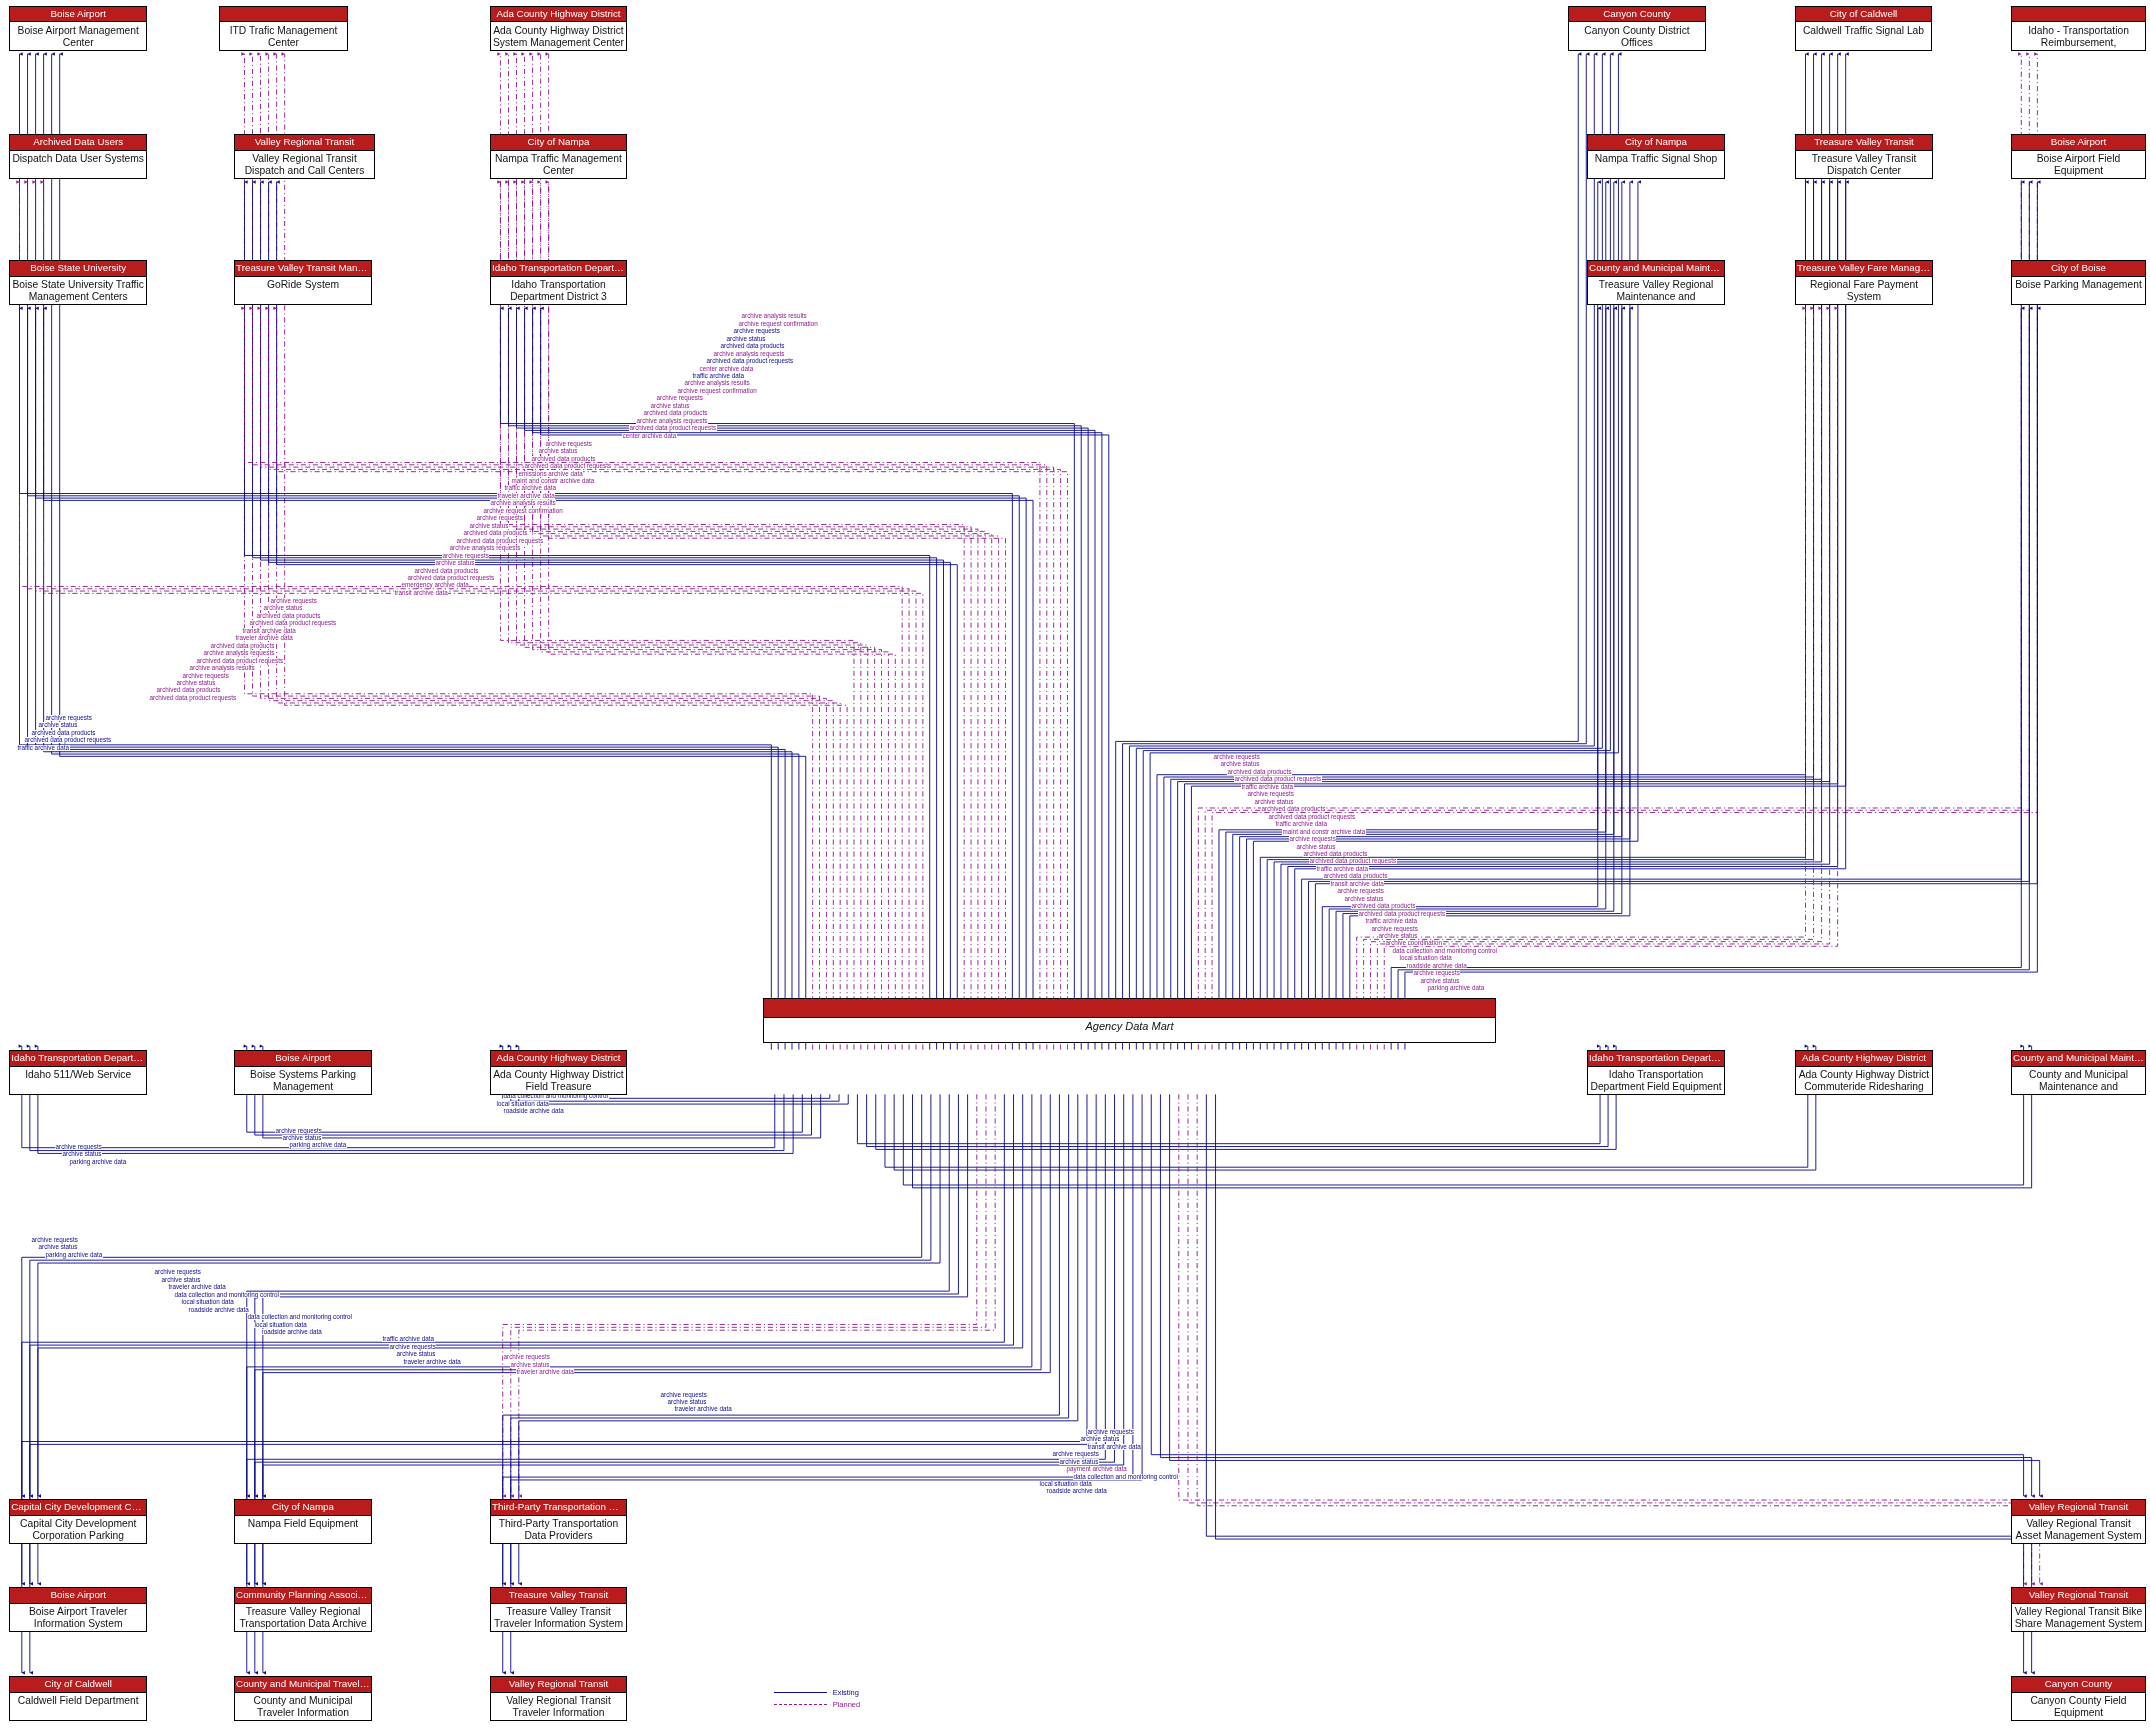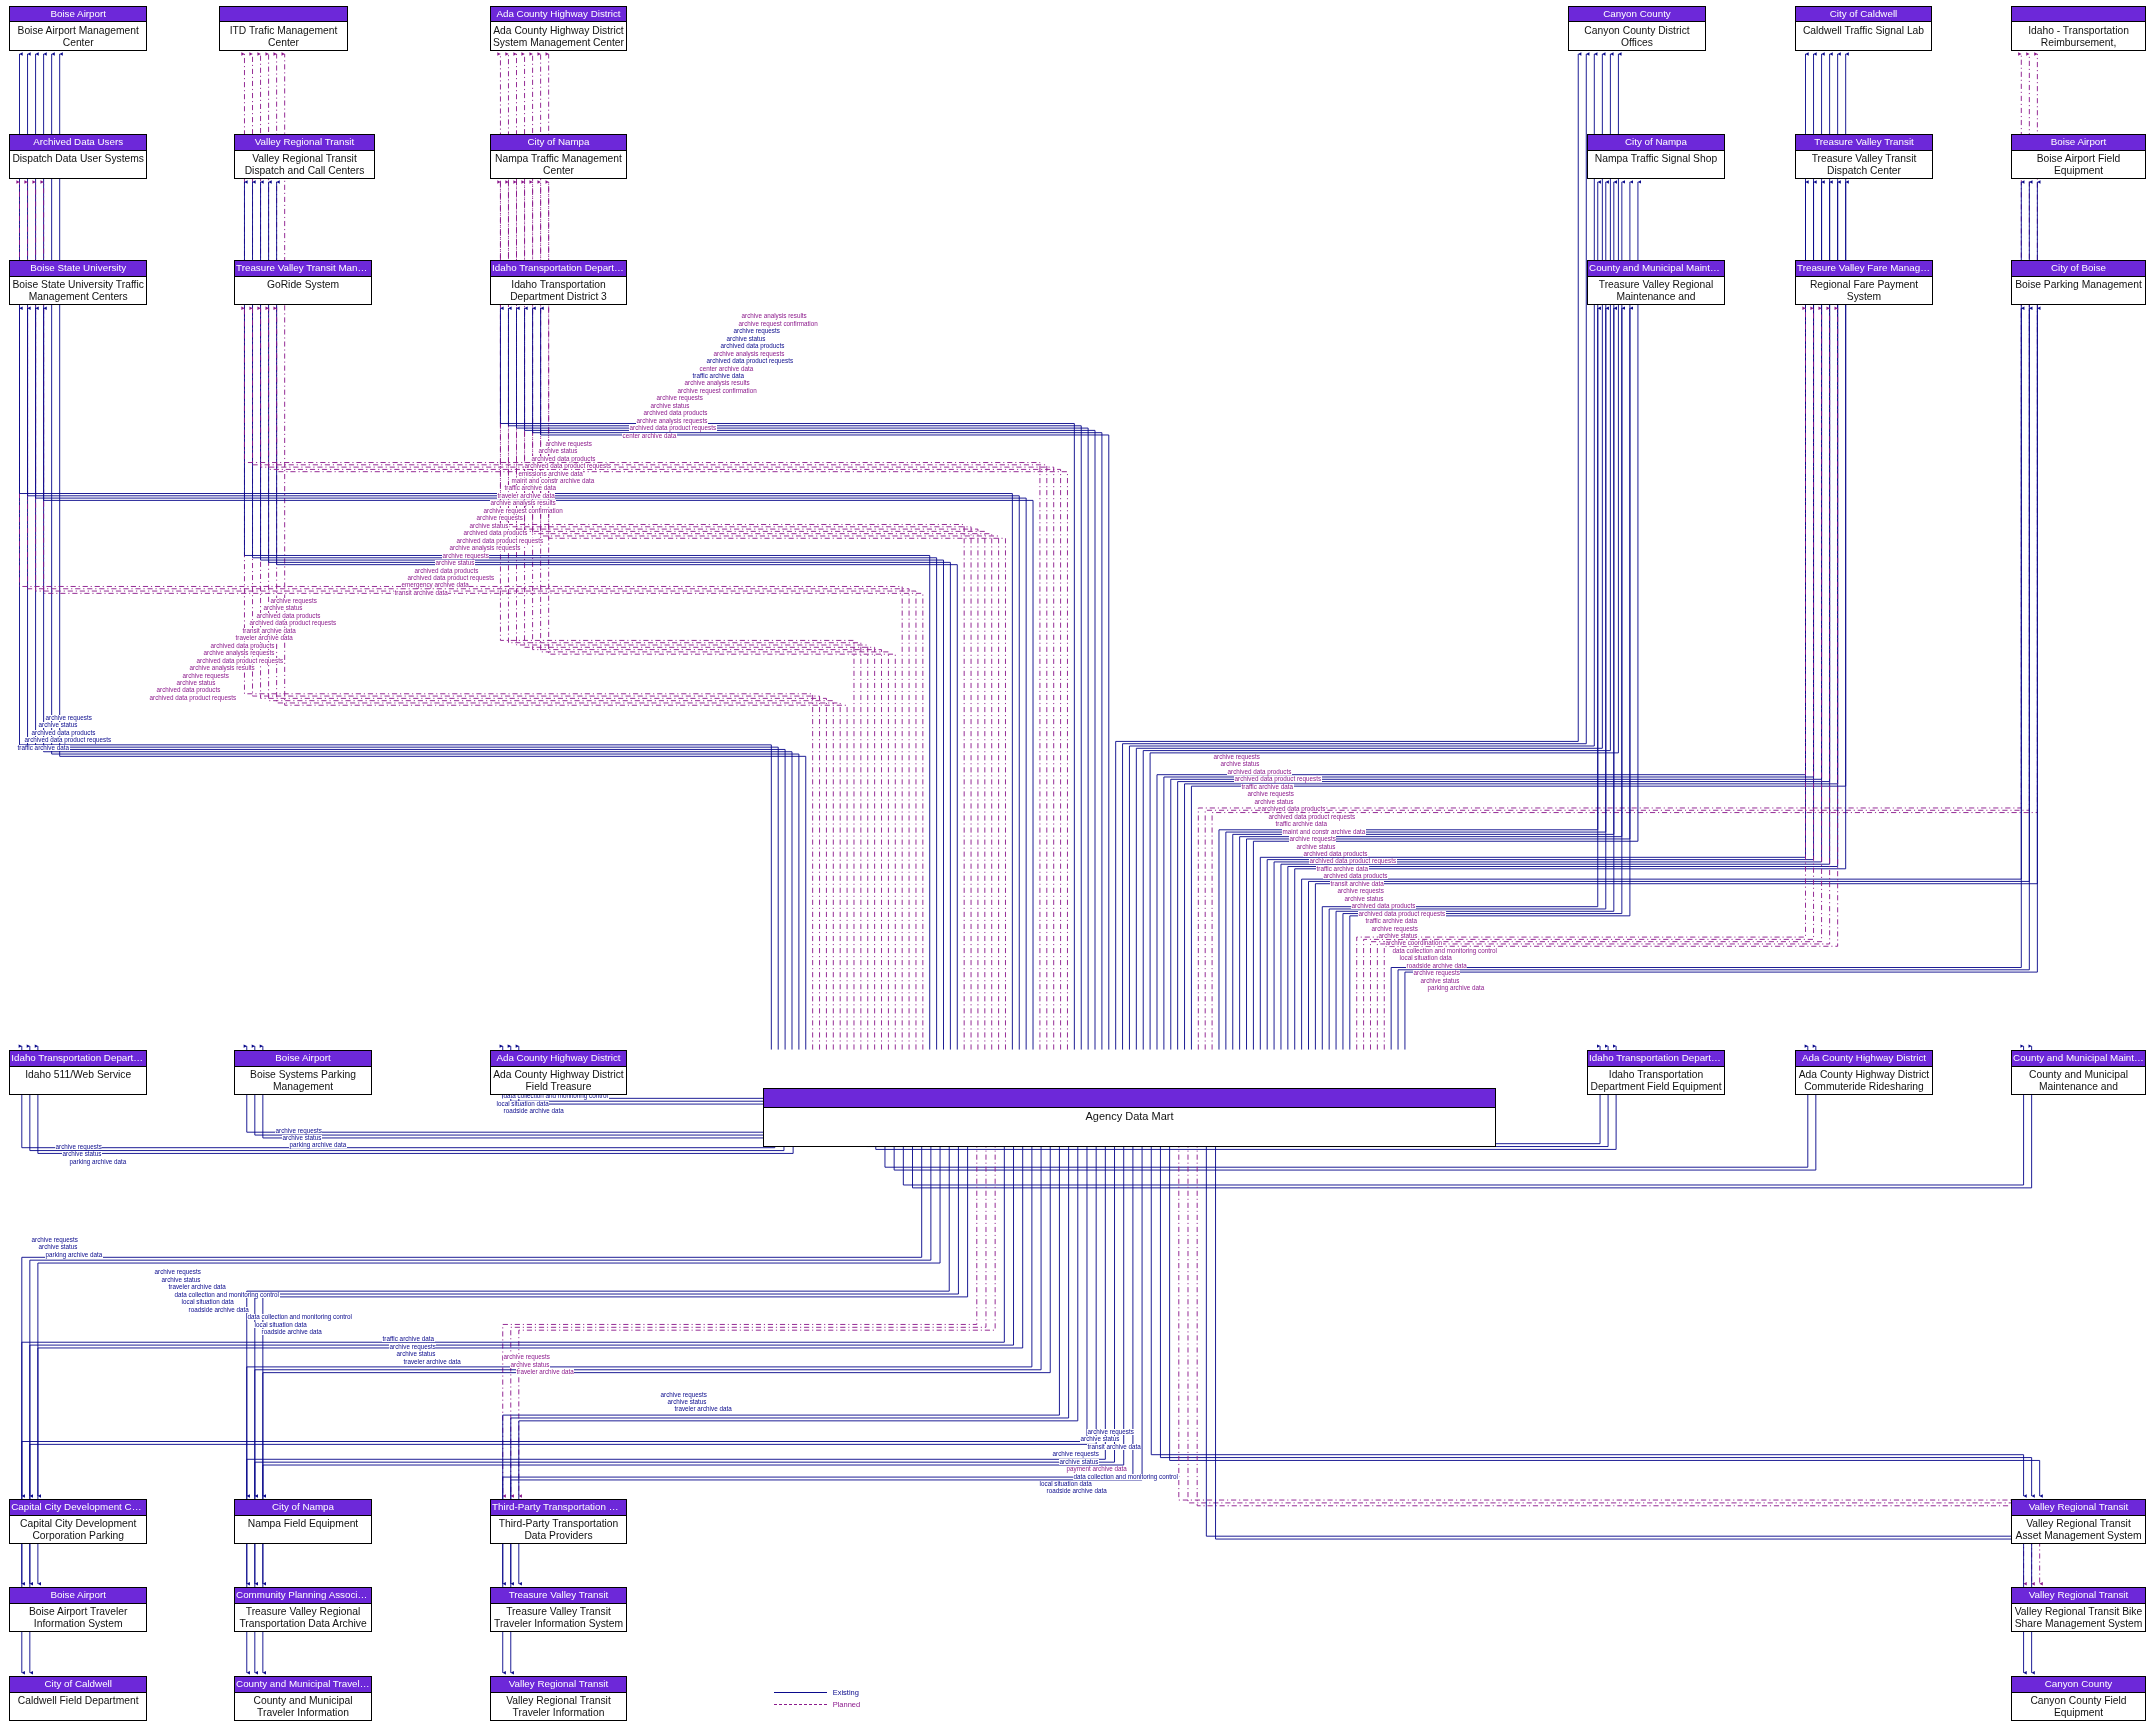--- a/index.html
+++ b/index.html
@@ -28,21 +28,21 @@
   .node {
     position: absolute;
     box-sizing: border-box;
     border: 1.1px solid #000000;
     background: #ffffff;
     display: flex;
     flex-direction: column;
     z-index: 5;
   }
   .node-header {
-    background: #6d28d9;
+    background: #b91c1c;
     color: #ffffff;
     font-size: 9.8px;
     line-height: 1.15;
     text-align: center;
     padding: 1.1px 1.1px 1.7px 1.1px;
     white-space: nowrap;
     overflow: hidden;
     text-overflow: ellipsis;
     border-bottom: 1.1px solid #000000;
     min-height: 12px;
@@ -337,21 +337,21 @@
   </div>
   <div class="node" style="left:234px; top:1050px; width:138px; height:45px;">
     <div class="node-header">Boise Airport</div>
     <div class="node-body">Boise Systems Parking Management</div>
   </div>
   <div class="node" style="left:490px; top:1050px; width:137px; height:45px;">
     <div class="node-header">Ada County Highway District</div>
     <div class="node-body">Ada County Highway District Field Treasure</div>
   </div>
 
-  <div class="node wide" style="left:763px; top:1088px; width:733px; height:59px;">
+  <div class="node wide" style="left:763px; top:998px; width:733px; height:45px;font-style:italic;">
     <div class="node-header"></div>
     <div class="node-body">Agency Data Mart</div>
   </div>
 
   <div class="node" style="left:1587px; top:1050px; width:138px; height:45px;">
     <div class="node-header">Idaho Transportation Department - Di...</div>
     <div class="node-body">Idaho Transportation Department Field Equipment</div>
   </div>
   <div class="node" style="left:1795px; top:1050px; width:138px; height:45px;">
     <div class="node-header">Ada County Highway District</div>

